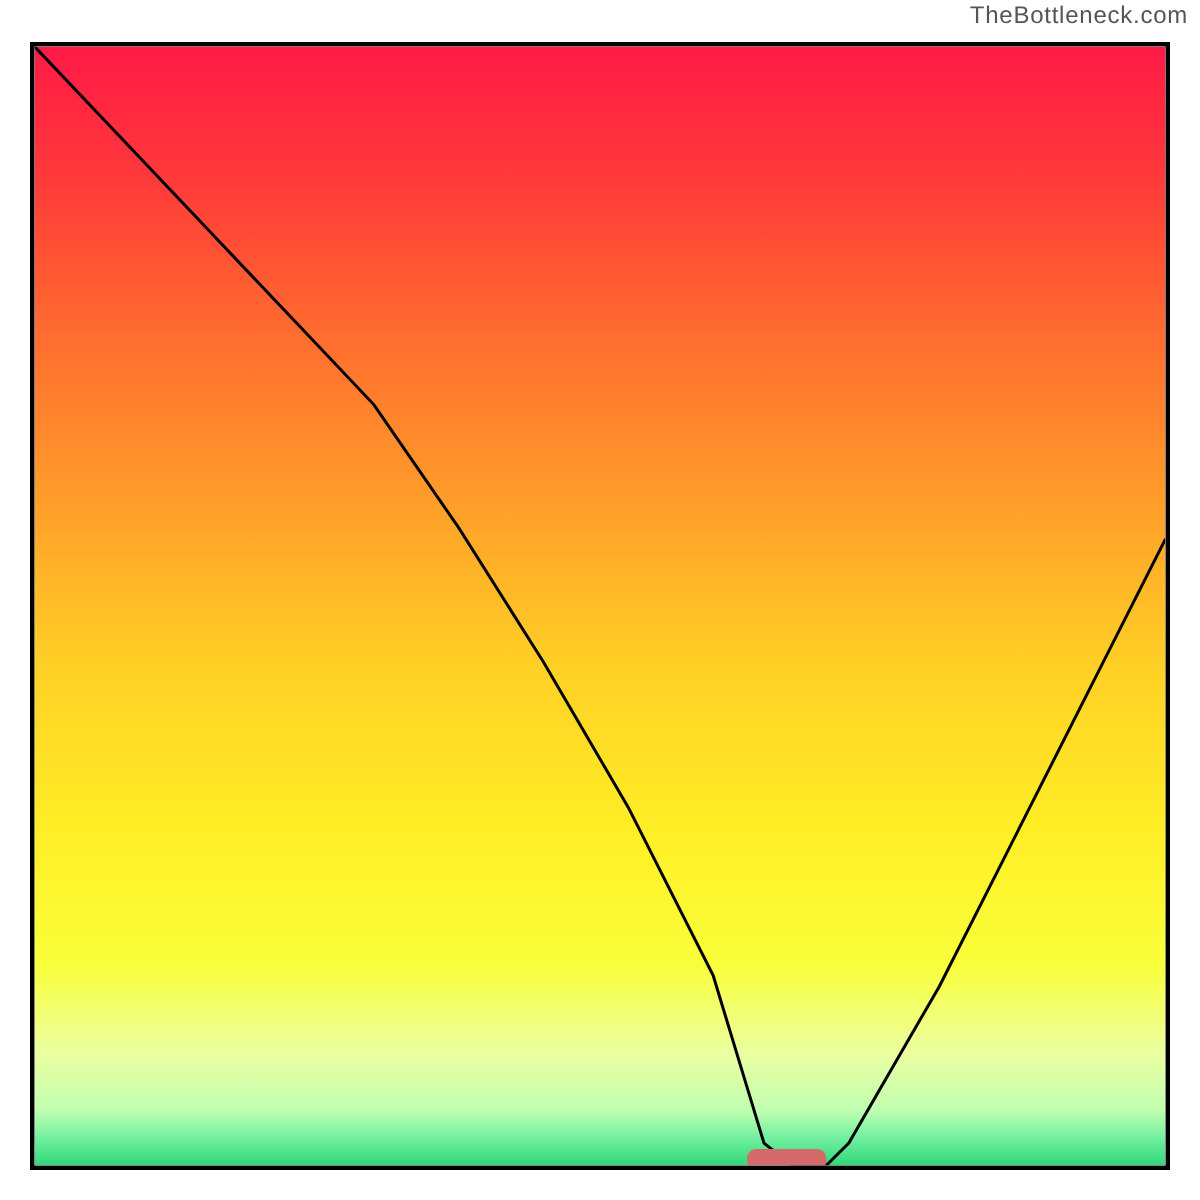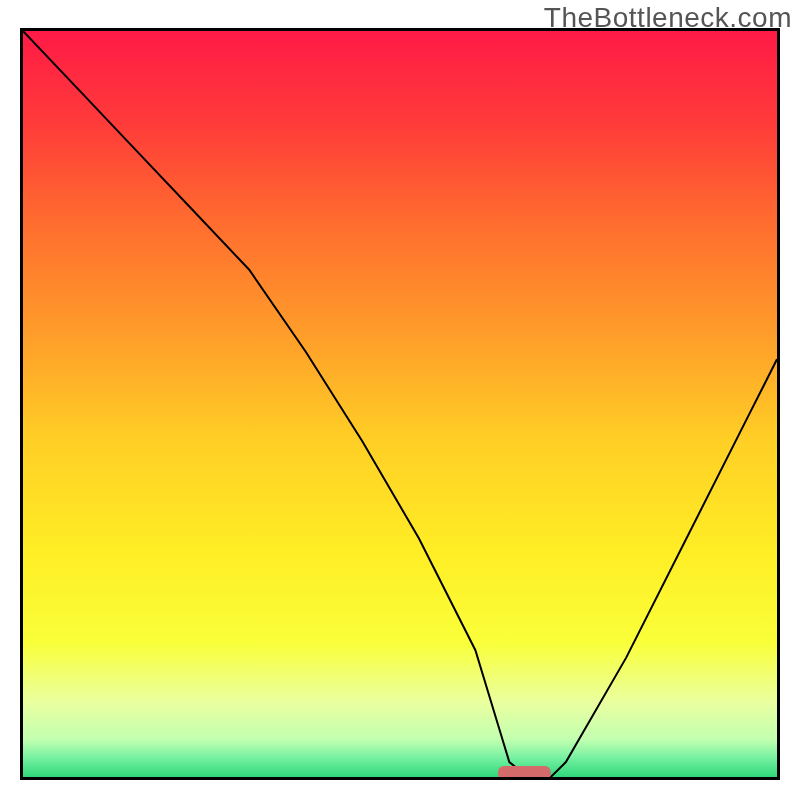--- a/index.html
+++ b/index.html
@@ -15,21 +15,21 @@
     width: 800px;
     height: 800px;
     background: #ffffff;
     box-sizing: border-box;
   }
   .watermark {
     position: absolute;
     top: 2px;
     right: 8px;
     color: #555;
-    font-size: 28px;
+    font-size: 16px;
     letter-spacing: 0.5px;
     font-weight: 400;
   }
   .plot-wrap {
     position: absolute;
     left: 20px;
     top: 28px;
     width: 760px;
     height: 752px;
     border: 3px solid #000;

